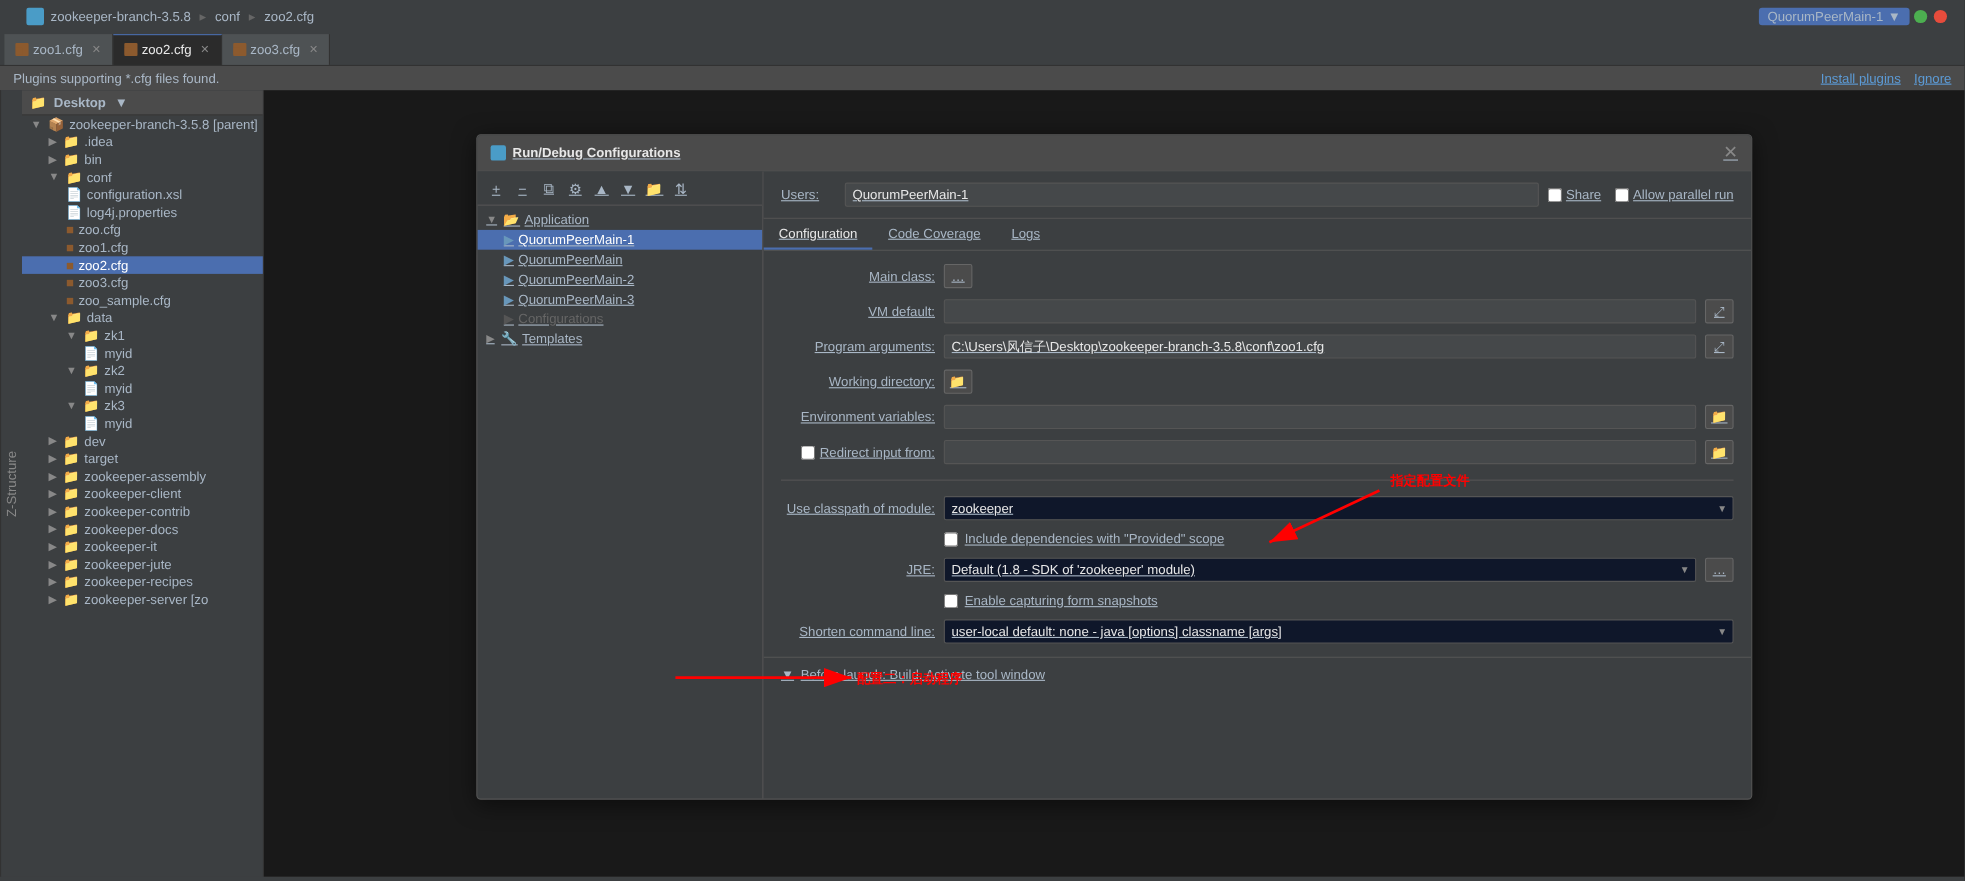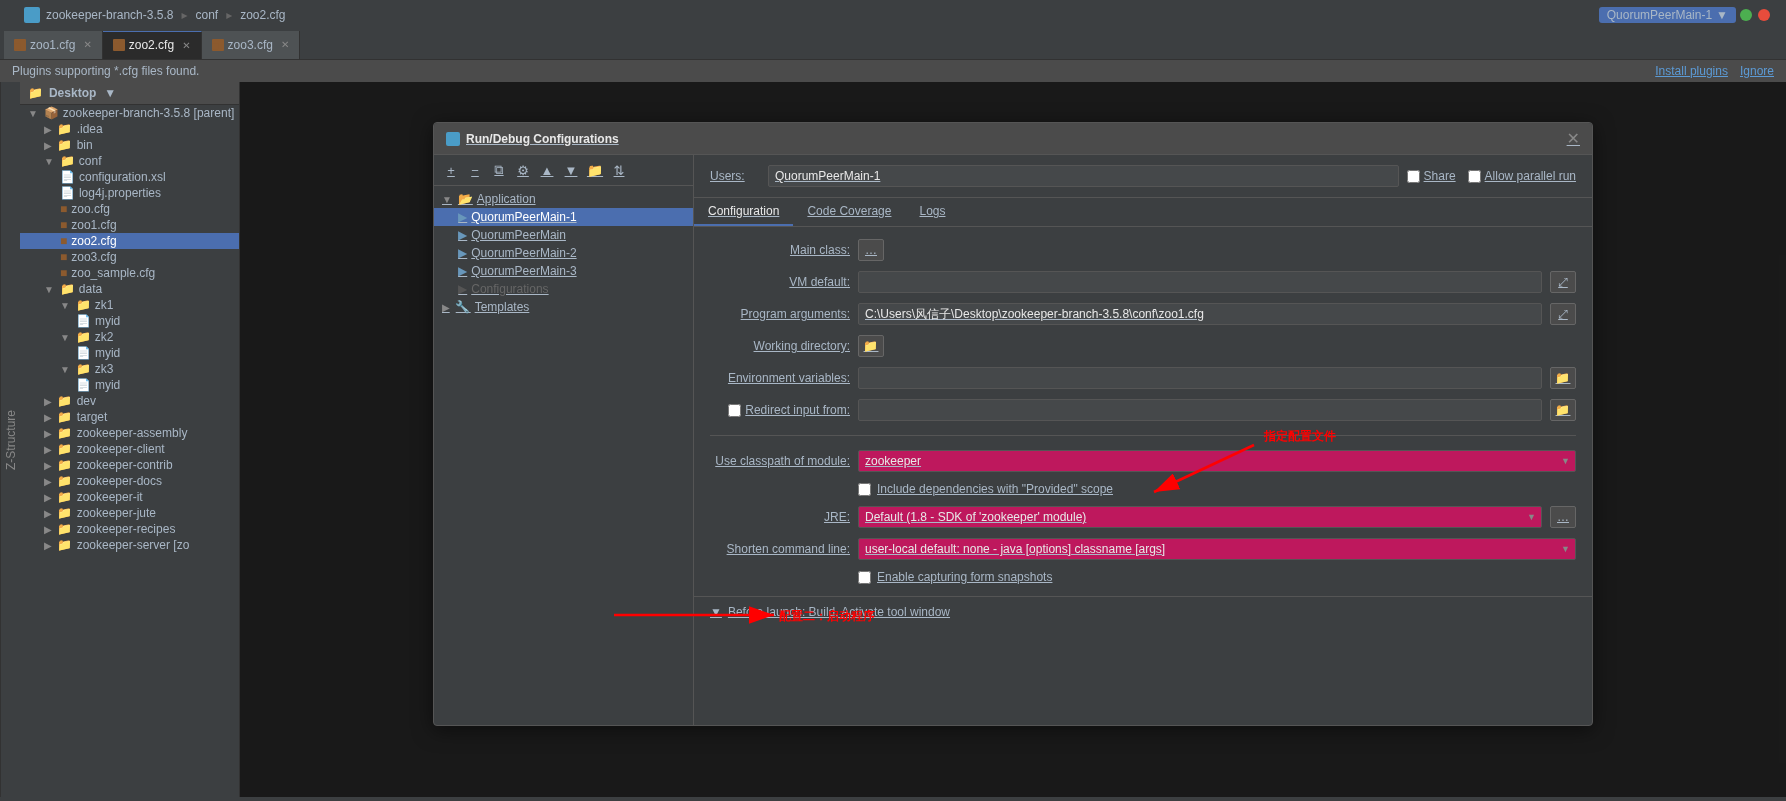--- a/index.html
+++ b/index.html
@@ -142,21 +142,21 @@
     .form-input {
       flex: 1; background: #45484a; border: 1px solid #555; color: #e8e8e8;
       padding: 3px 6px; border-radius: 2px; font-size: 12px;
     }
     .form-btn {
       width: 26px; height: 22px; background: #4b4b4b; border: 1px solid #666;
       color: #a9b7c6; cursor: pointer; border-radius: 2px; font-size: 12px;
       display: flex; align-items: center; justify-content: center;
     }
     .form-select {
-      flex: 1; background: #be185d; border: 1px solid #555; color: #e8e8e8;
+      flex: 1; background: #0f172a; border: 1px solid #555; color: #e8e8e8;
       padding: 3px 6px; border-radius: 2px; font-size: 12px; appearance: none;
     }
     .form-select-wrapper { flex: 1; position: relative; display: flex; align-items: center; }
     .form-select-wrapper::after {
       content: '▼'; position: absolute; right: 6px; color: #888; font-size: 9px; pointer-events: none;
     }
     .form-checkbox-row { display: flex; align-items: center; gap: 6px; color: #a9b7c6; }
     .separator-line { border: none; border-top: 1px solid #555; margin: 4px 0; }
     .before-launch-section {
       border-top: 1px solid #555; padding: 8px 16px;
@@ -507,33 +507,33 @@
               <div class="form-row">
                 <span class="form-label">JRE:</span>
                 <div class="form-select-wrapper">
                   <select class="form-select">
                     <option>Default (1.8 - SDK of 'zookeeper' module)</option>
                   </select>
                 </div>
                 <button class="form-btn">…</button>
               </div>
 
+              <div class="form-row" style="padding-left:148px;">
+                <div class="form-checkbox-row">
+                  <input type="checkbox" style="">
+                  <span>Enable capturing form snapshots</span>
+                </div>
+              </div>
+
               <div class="form-row">
                 <span class="form-label">Shorten command line:</span>
                 <div class="form-select-wrapper">
                   <select class="form-select">
                     <option>user-local default: none - java [options] classname [args]</option>
                   </select>
-                </div>
-              </div>
-
-              <div class="form-row" style="padding-left:148px;">
-                <div class="form-checkbox-row">
-                  <input type="checkbox" style="">
-                  <span>Enable capturing form snapshots</span>
                 </div>
               </div>
             </div>
 
             <div class="before-launch-section">
               <div class="before-launch-header">
                 <span>▼</span>
                 <span>Before launch: Build, Activate tool window</span>
               </div>
             </div>

